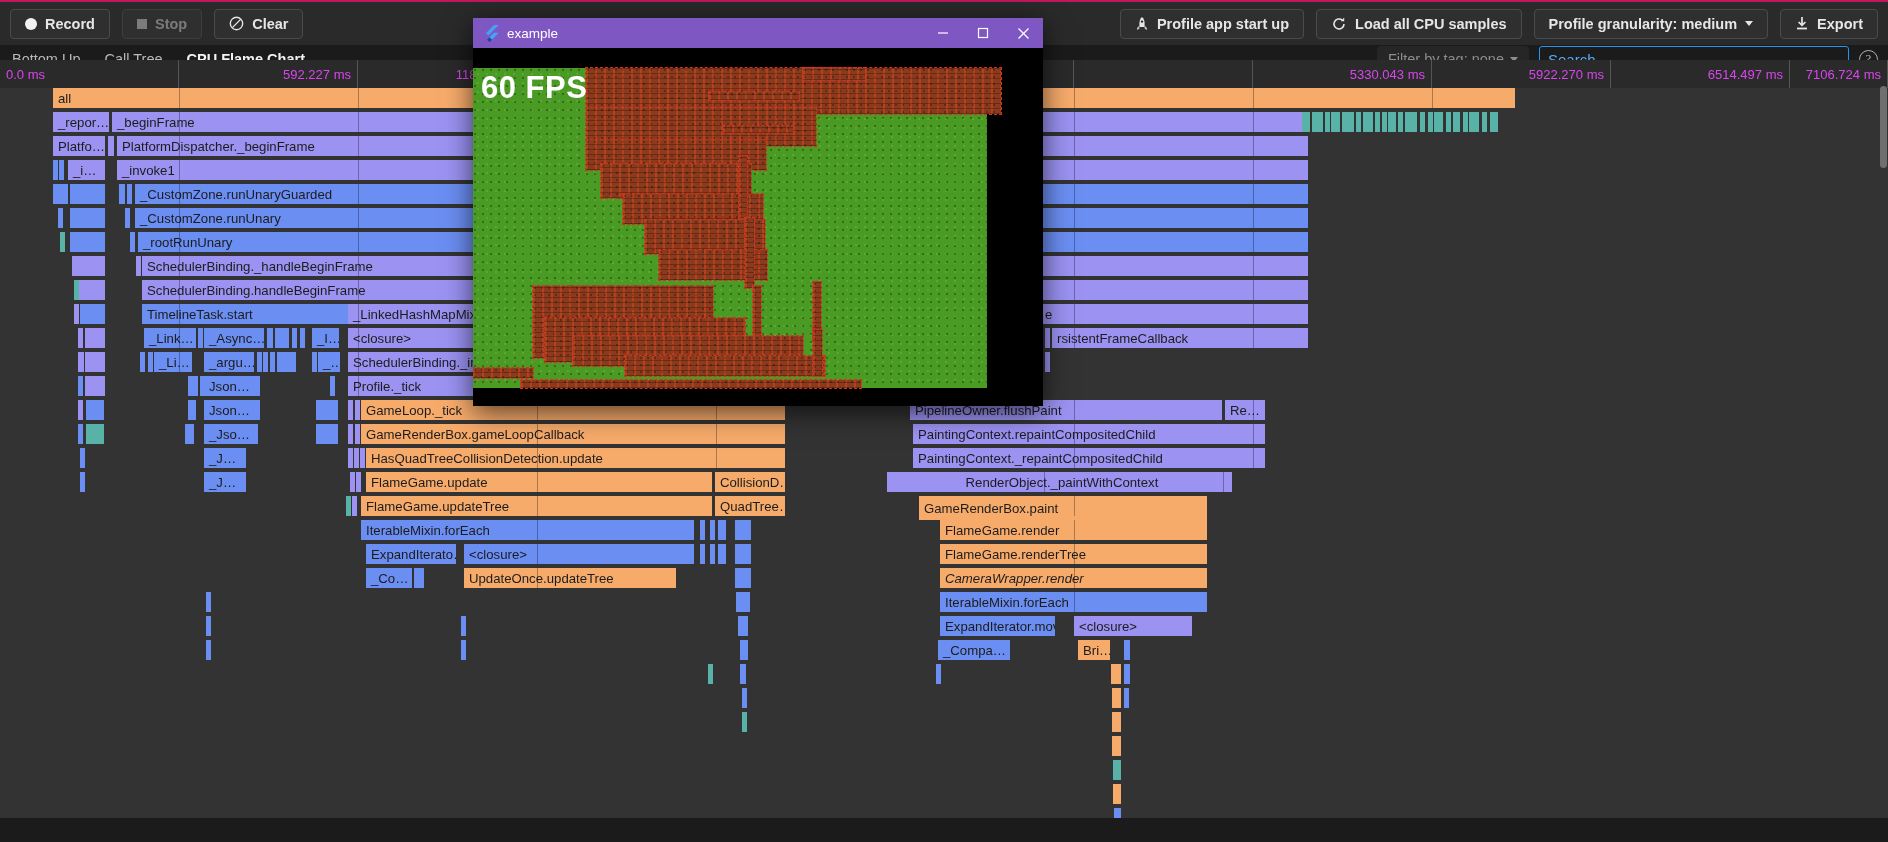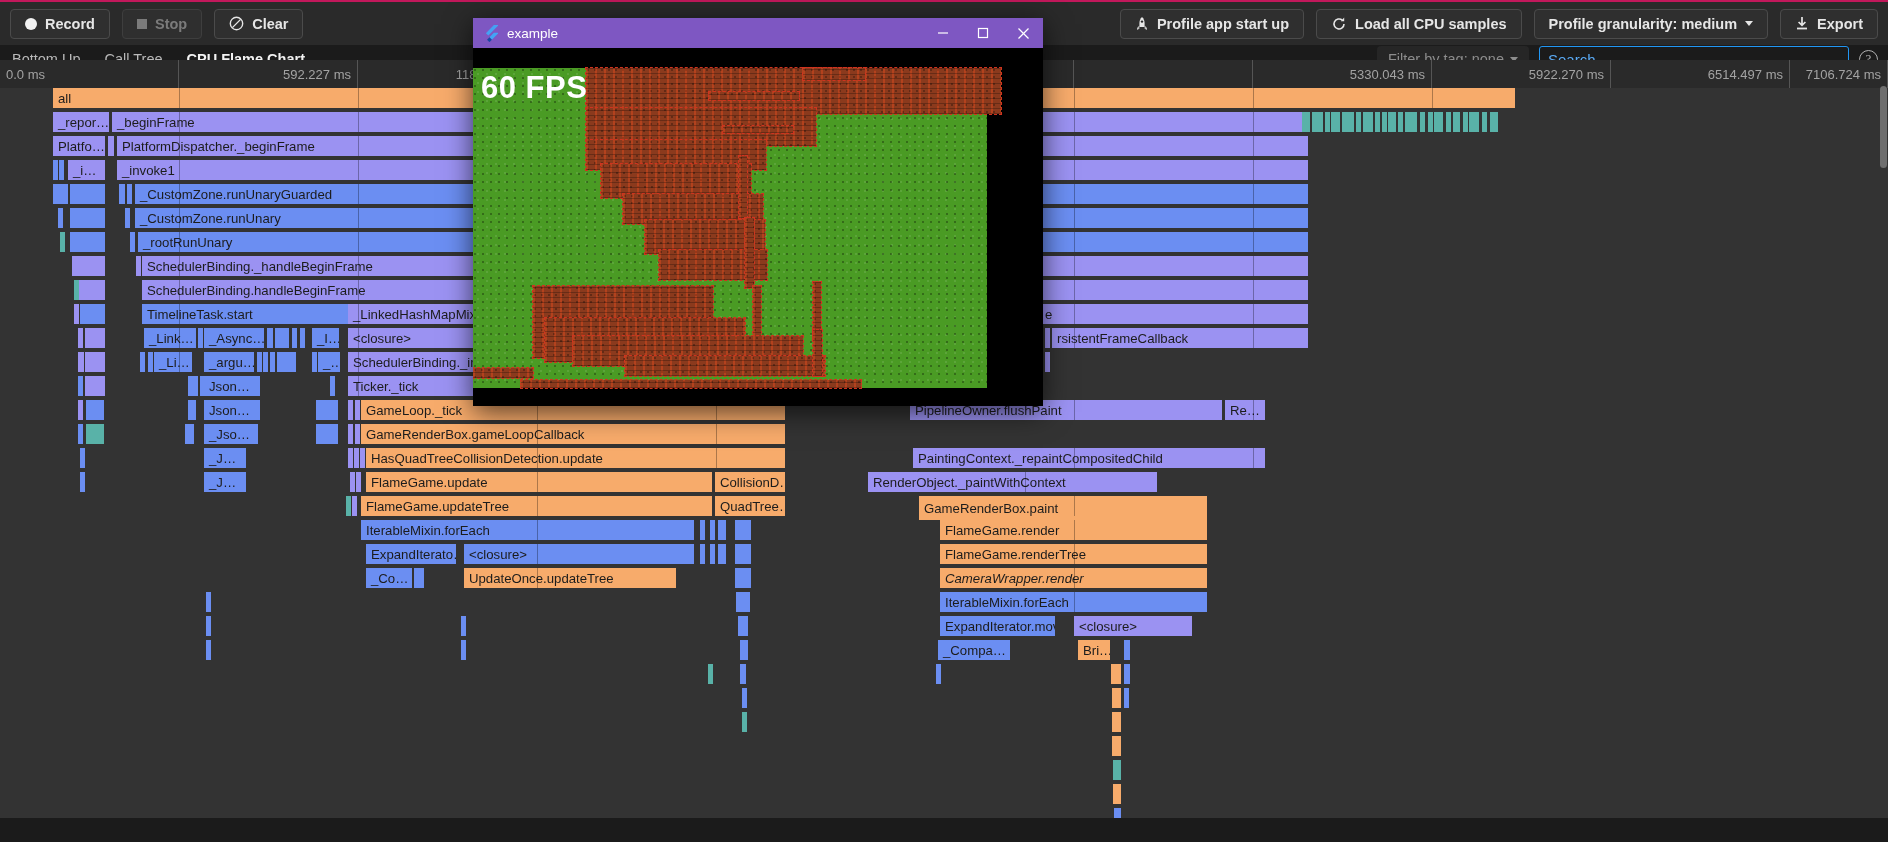--- a/index.html
+++ b/index.html
@@ -79,21 +79,21 @@
   }
 
   
   .ruler {
     position: absolute; left: 0; top: 60px; width: 1888px; height: 28px;
     background: #2a2a2a;
   }
   .tick {
     position: absolute; top: 0; height: 28px;
     border-right: 1px solid #555;
-    color: #a3a3a3; font-size: 13px;
+    color: #d946ef; font-size: 13px;
     display: flex; align-items: center; justify-content: flex-end;
     padding-right: 6px; white-space: nowrap;
   }
   .tick.first { justify-content: flex-start; padding-left: 6px; padding-right: 0; }
 
   
   .chart-area {
     position: absolute; left: 0; top: 88px; width: 1888px; height: 730px;
     background: #333333; overflow: hidden;
   }
@@ -528,21 +528,21 @@
         <div class="frame blue" style="left: 78px; width: 4px; height: 20px;"></div>
         <div class="frame purple" style="left: 85px; width: 20px; height: 20px;"></div>
         <div class="frame blue" style="left: 188px; width: 10px; height: 20px;"></div>
         <div class="frame blue" style="left: 200px; width: 12px; height: 20px;"></div>
         <div class="frame blue" style="left: 204px; width: 56px; height: 20px;">
           <span>Json…</span>
         </div>
         <div class="frame blue" style="left: 330px; width: 3px; height: 20px;"></div>
         <div class="frame blue" style="left: 370px; width: 30px; height: 20px;"></div>
         <div class="frame purple" style="left: 348px; width: 694px; height: 20px;">
-          <span>Ticker._tick</span>
+          <span>Profile._tick</span>
           <div class="vline" style="left: 10px; height: 20px;"></div>
           <div class="vline" style="left: 189px; height: 20px;"></div>
           <div class="vline" style="left: 368px; height: 20px;"></div>
           <div class="vline" style="left: 547px; height: 20px;"></div>
         </div>
       </div>
       <div class="row" style="top: 312px;">
         <div class="frame purple" style="left: 78px; width: 5px; height: 20px;"></div>
         <div class="frame blue" style="left: 86px; width: 18px; height: 20px;"></div>
         <div class="frame blue" style="left: 188px; width: 8px; height: 20px;"></div>
@@ -574,20 +574,25 @@
           <span>_Jso…</span>
         </div>
         <div class="frame blue" style="left: 316px; width: 22px; height: 20px;"></div>
         <div class="frame purple" style="left: 348px; width: 5px; height: 20px;"></div>
         <div class="frame purple" style="left: 355px; width: 4px; height: 20px;"></div>
         <div class="frame orange" style="left: 361px; width: 424px; height: 20px;">
           <span>GameRenderBox.gameLoopCallback</span>
           <div class="vline" style="left: 176px; height: 20px;"></div>
           <div class="vline" style="left: 355px; height: 20px;"></div>
         </div>
+        <div class="frame purple" style="left: 913px; width: 352px; height: 20px;">
+          <span>PaintingContext.repaintCompositedChild</span>
+          <div class="vline" style="left: 161px; height: 20px;"></div>
+          <div class="vline" style="left: 340px; height: 20px;"></div>
+        </div>
       </div>
       <div class="row" style="top: 360px;">
         <div class="frame blue" style="left: 80px; width: 4px; height: 20px;"></div>
         <div class="frame blue" style="left: 205px; width: 40px; height: 20px;"></div>
         <div class="frame blue" style="left: 204px; width: 42px; height: 20px;">
           <span>_J…</span>
         </div>
         <div class="frame purple" style="left: 348px; width: 4px; height: 20px;"></div>
         <div class="frame purple" style="left: 354px; width: 4px; height: 20px;"></div>
         <div class="frame purple" style="left: 360px; width: 3px; height: 20px;"></div>
@@ -609,21 +614,21 @@
         </div>
         <div class="frame purple" style="left: 350px; width: 4px; height: 20px;"></div>
         <div class="frame purple" style="left: 356px; width: 3px; height: 20px;"></div>
         <div class="frame orange" style="left: 366px; width: 346px; height: 20px;">
           <span>FlameGame.update</span>
           <div class="vline" style="left: 171px; height: 20px;"></div>
         </div>
         <div class="frame orange" style="left: 715px; width: 70px; height: 20px;">
           <span>CollisionD…</span>
         </div>
-        <div class="frame purple" style="left: 868px; width: 289px; height: 20px;">
+        <div class="frame purple" style="left: 887px; width: 345px; height: 20px; justify-content: center;">
           <span>RenderObject._paintWithContext</span>
           <div class="vline" style="left: 157px; height: 20px;"></div>
           <div class="vline" style="left: 336px; height: 20px;"></div>
         </div>
       </div>
       <div class="row" style="top: 408px;">
         <div class="frame teal" style="left: 346px; width: 3px; height: 20px;"></div>
         <div class="frame purple" style="left: 352px; width: 4px; height: 20px;"></div>
         <div class="frame orange" style="left: 361px; width: 351px; height: 20px;">
           <span>FlameGame.updateTree</span>

